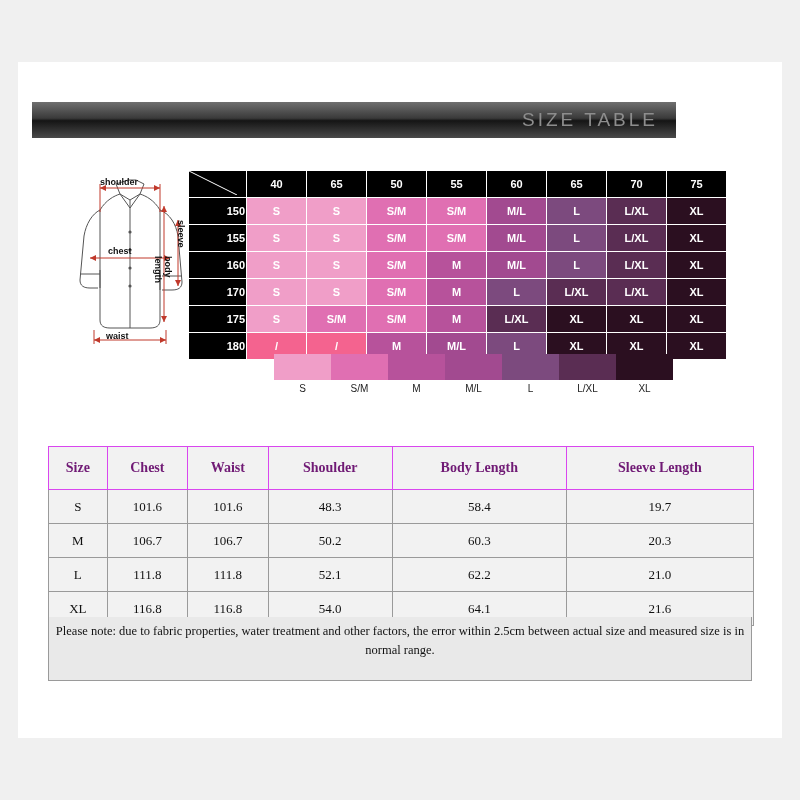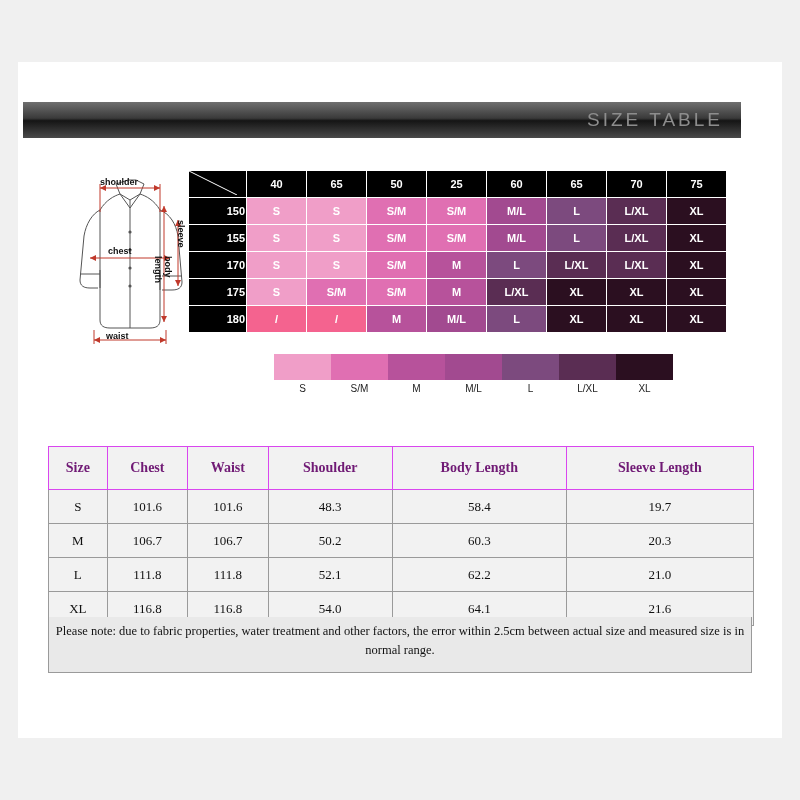--- a/index.html
+++ b/index.html
@@ -9,21 +9,21 @@
     font-family:"Liberation Serif", serif;
     overflow:hidden;
   }
   #page{
     position:absolute;left:18px;top:62px;width:764px;height:676px;
     background:#ffffff;
   }
 
   
   .banner{
-    position:absolute;left:5px;top:40px;width:718px;height:36px;
+    position:absolute;left:14px;top:40px;width:644px;height:36px;
     background:linear-gradient(to bottom,#6f6f6f 0%,#3a3a3a 45%,#151515 52%,#4a4a4a 100%);
   }
   .banner-title{
     position:absolute;right:18px;top:7px;
     color:#8d8d8d;font-family:"Liberation Sans",sans-serif;
     font-size:19px;letter-spacing:3px;font-weight:400;
   }
 
   
   .diagram{position:absolute;left:40px;top:108px;width:150px;height:200px;}
@@ -74,21 +74,21 @@
     font-family:"Liberation Serif",serif;font-size:14px;font-weight:bold;color:#701a75;
   }
   .mtable td{
     height:31px;text-align:center;border:1px solid #9a9a9a;
     font-family:"Liberation Serif",serif;font-size:13px;color:#111;background:#f2f2f2;
   }
   .note{
     position:absolute;left:30px;top:555px;width:704px;
     border:1px solid #9a9a9a;border-top:none;background:#e9e9e9;
     font-family:"Liberation Serif",serif;font-size:12.5px;color:#111;
-    text-align:center;padding:5px 2px 12px;line-height:1.5;
+    text-align:center;padding:5px 2px 20px;line-height:1.5;
     box-sizing:border-box;
   }
 </style>
 </head>
 <body>
 
 <div id="page">
 
   <div class="banner">
     <div class="banner-title">SIZE TABLE</div>
@@ -157,21 +157,21 @@
     <tbody id="matrix-body">
         <tr>
           <td class="corner">
             <svg width="48" height="24">
               <line x1="0" y1="0" x2="48" y2="24" stroke="#fff" stroke-width="1"></line>
             </svg>
           </td>
           <td class="hdr">40</td>
           <td class="hdr">65</td>
           <td class="hdr">50</td>
-          <td class="hdr">25</td>
+          <td class="hdr">55</td>
           <td class="hdr">60</td>
           <td class="hdr">65</td>
           <td class="hdr">70</td>
           <td class="hdr">75</td>
         </tr>
         <tr>
           <td class="rowhdr">150</td>
           <td style="background: rgb(240, 158, 200); color: rgb(255, 255, 255);">S</td>
           <td style="background: rgb(240, 158, 200); color: rgb(255, 255, 255);">S</td>
           <td style="background: rgb(224, 111, 178); color: rgb(255, 255, 255);">S/M</td>
@@ -180,20 +180,31 @@
           <td style="background: rgb(124, 74, 126);">L</td>
           <td style="background: rgb(90, 45, 83);">L/XL</td>
           <td style="background: rgb(43, 15, 32);">XL</td>
         </tr>
         <tr>
           <td class="rowhdr">155</td>
           <td style="background: rgb(240, 158, 200); color: rgb(255, 255, 255);">S</td>
           <td style="background: rgb(240, 158, 200); color: rgb(255, 255, 255);">S</td>
           <td style="background: rgb(224, 111, 178); color: rgb(255, 255, 255);">S/M</td>
           <td style="background: rgb(224, 111, 178); color: rgb(255, 255, 255);">S/M</td>
+          <td style="background: rgb(162, 74, 144);">M/L</td>
+          <td style="background: rgb(124, 74, 126);">L</td>
+          <td style="background: rgb(90, 45, 83);">L/XL</td>
+          <td style="background: rgb(43, 15, 32);">XL</td>
+        </tr>
+        <tr>
+          <td class="rowhdr">160</td>
+          <td style="background: rgb(240, 158, 200); color: rgb(255, 255, 255);">S</td>
+          <td style="background: rgb(240, 158, 200); color: rgb(255, 255, 255);">S</td>
+          <td style="background: rgb(224, 111, 178); color: rgb(255, 255, 255);">S/M</td>
+          <td style="background: rgb(183, 82, 155);">M</td>
           <td style="background: rgb(162, 74, 144);">M/L</td>
           <td style="background: rgb(124, 74, 126);">L</td>
           <td style="background: rgb(90, 45, 83);">L/XL</td>
           <td style="background: rgb(43, 15, 32);">XL</td>
         </tr>
         <tr>
           <td class="rowhdr">170</td>
           <td style="background: rgb(240, 158, 200); color: rgb(255, 255, 255);">S</td>
           <td style="background: rgb(240, 158, 200); color: rgb(255, 255, 255);">S</td>
           <td style="background: rgb(224, 111, 178); color: rgb(255, 255, 255);">S/M</td>

